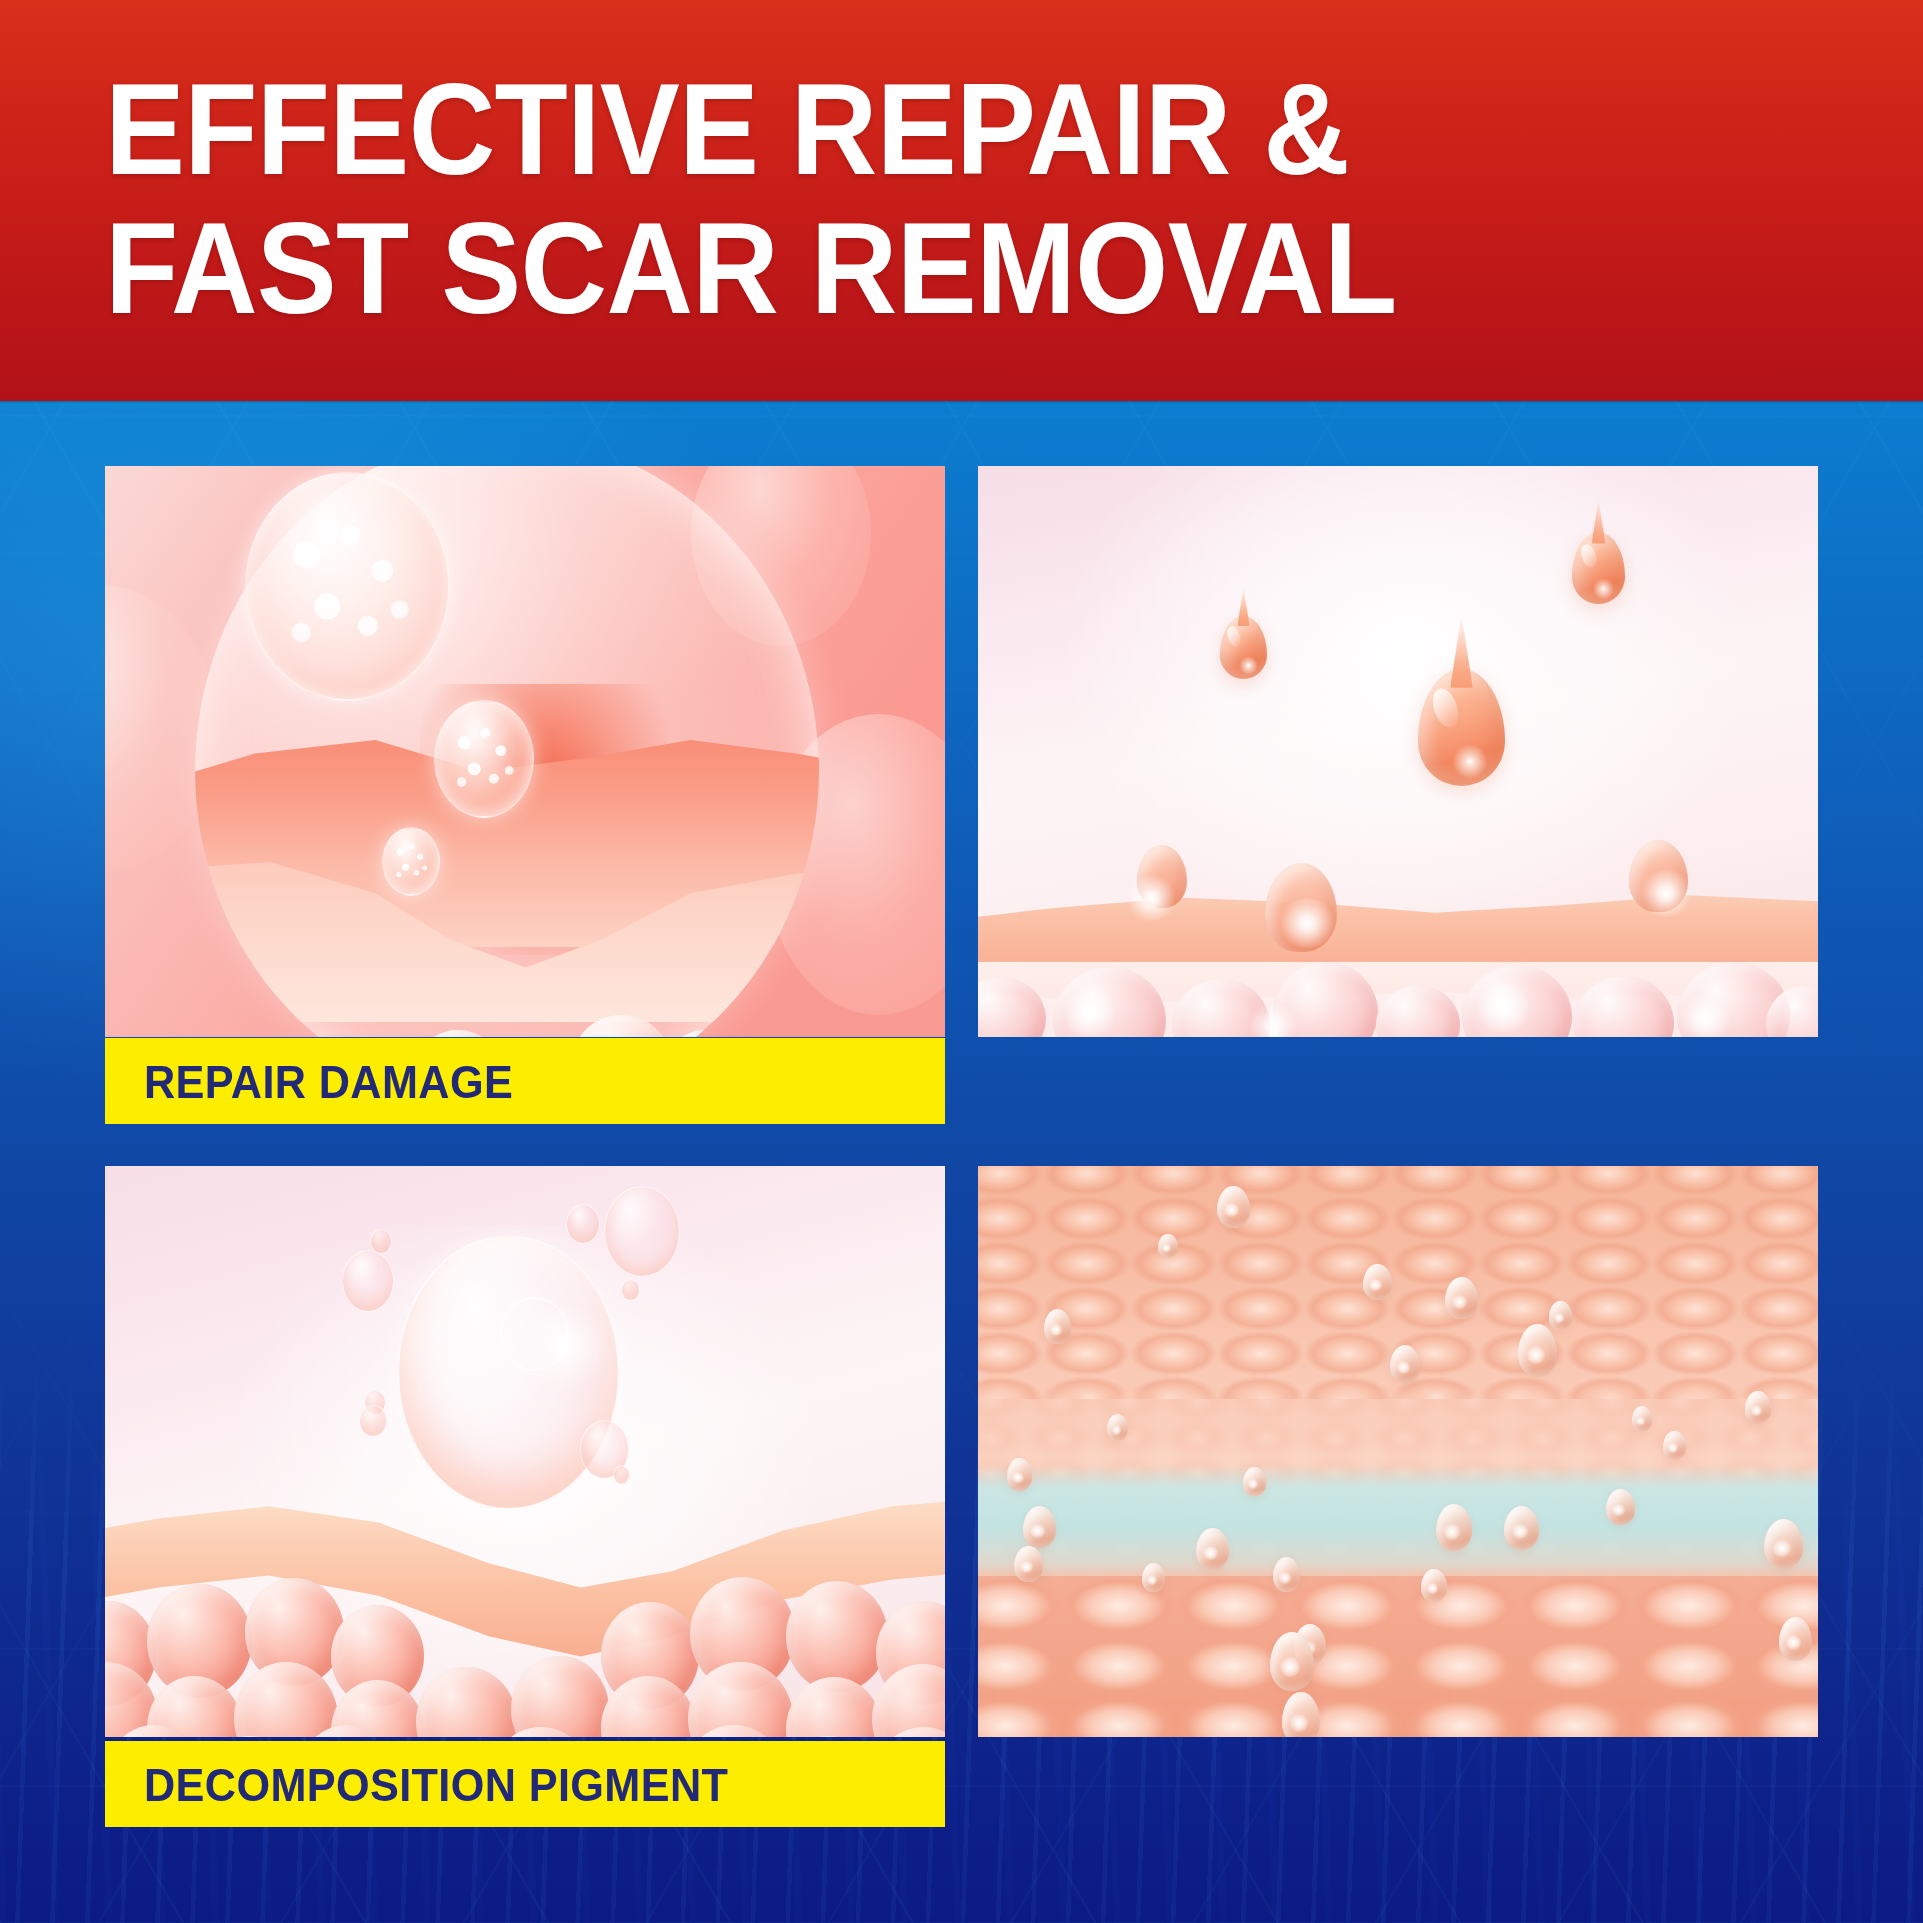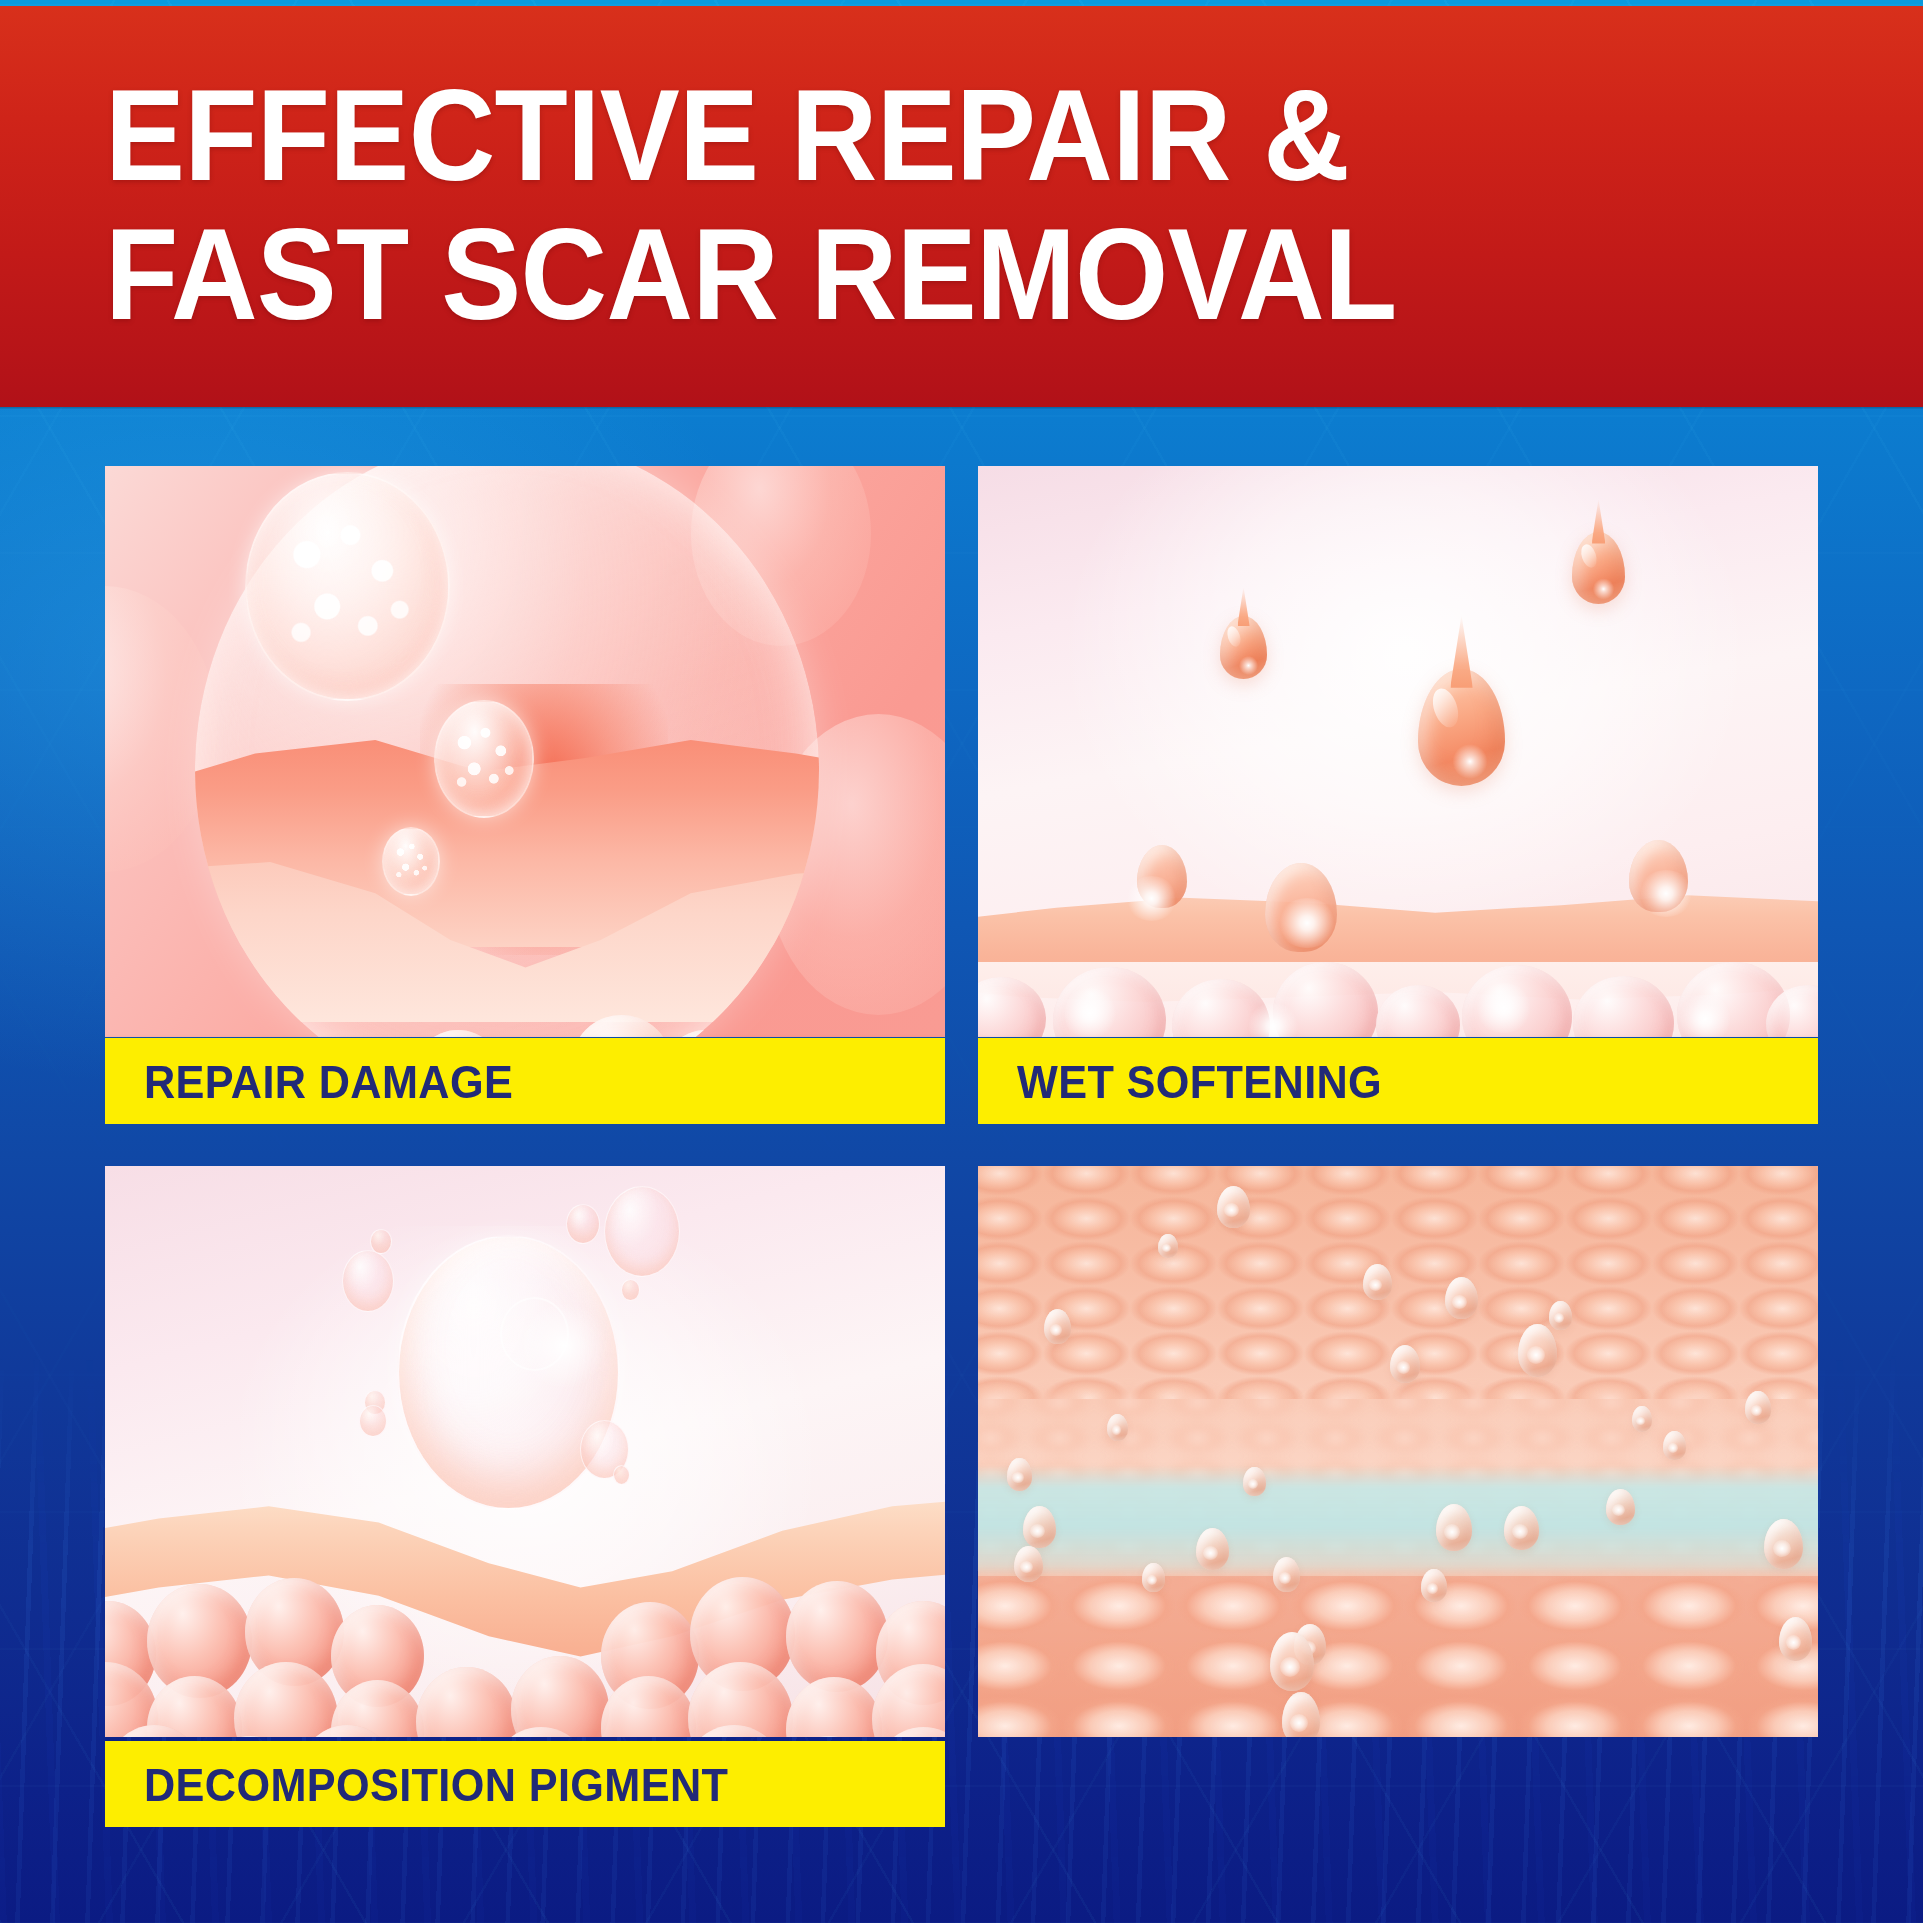--- a/index.html
+++ b/index.html
@@ -46,21 +46,21 @@
     -webkit-mask-image:linear-gradient(180deg, rgba(0,0,0,0) 0%, rgba(0,0,0,.9) 35%, rgba(0,0,0,.65) 100%);
             mask-image:linear-gradient(180deg, rgba(0,0,0,0) 0%, rgba(0,0,0,.9) 35%, rgba(0,0,0,.65) 100%);
   }
   .bg-glow{
     position:absolute;left:-180px;top:323px;width:1052px;height:827px;
     background:radial-gradient(ellipse at 35% 40%, rgba(60,200,255,.28) 0%, rgba(60,200,255,0) 62%);
   }
 
   
   .header{
-    position:absolute;left:0;top:6px;width:1924px;height:401px;
+    position:absolute;left:0;top:0;width:1924px;height:401px;
     background:linear-gradient(180deg,#d8301b 0%, #cf2419 28%, #c21a18 62%, #b11118 100%);
     box-shadow:0 1.5px 0 rgba(0,0,0,.18);
   }
   .headline{
     position:absolute;left:105px;top:60px;width:1653px;
     color:#ffffff;
     font-family:"Liberation Sans", sans-serif;
     font-weight:bold;
     font-size:129px;
     line-height:1.08;
@@ -387,23 +387,20 @@
           <div class="bub" style="left:595px;top:13.5px;width:101px;height:95px;"></div>
           <div class="bub" style="left:699px;top:0px;width:113px;height:107px;"></div>
           <div class="bub" style="left:788px;top:22.5px;width:83px;height:78px;"></div>
 
           <div class="shine" style="left:83px;top:25.6px;width:57px;height:50px;"></div>
           <div class="shine" style="left:268px;top:41px;width:54px;height:47px;"></div>
           <div class="shine" style="left:496px;top:21px;width:59px;height:50px;"></div>
           <div class="shine" style="left:699px;top:33px;width:56px;height:48px;"></div>
 
         </div>
-      </div>
-      <div class="labelbar">
-        <span class="labeltext">WET SOFTENING</span>
       </div>
     </div>
 
     <div class="card c2">
       <div class="photo p3">
         <div class="glow3"></div>
 
         <div class="megabub">
           <span class="inner"></span>
             <span class="mstar"></span>

